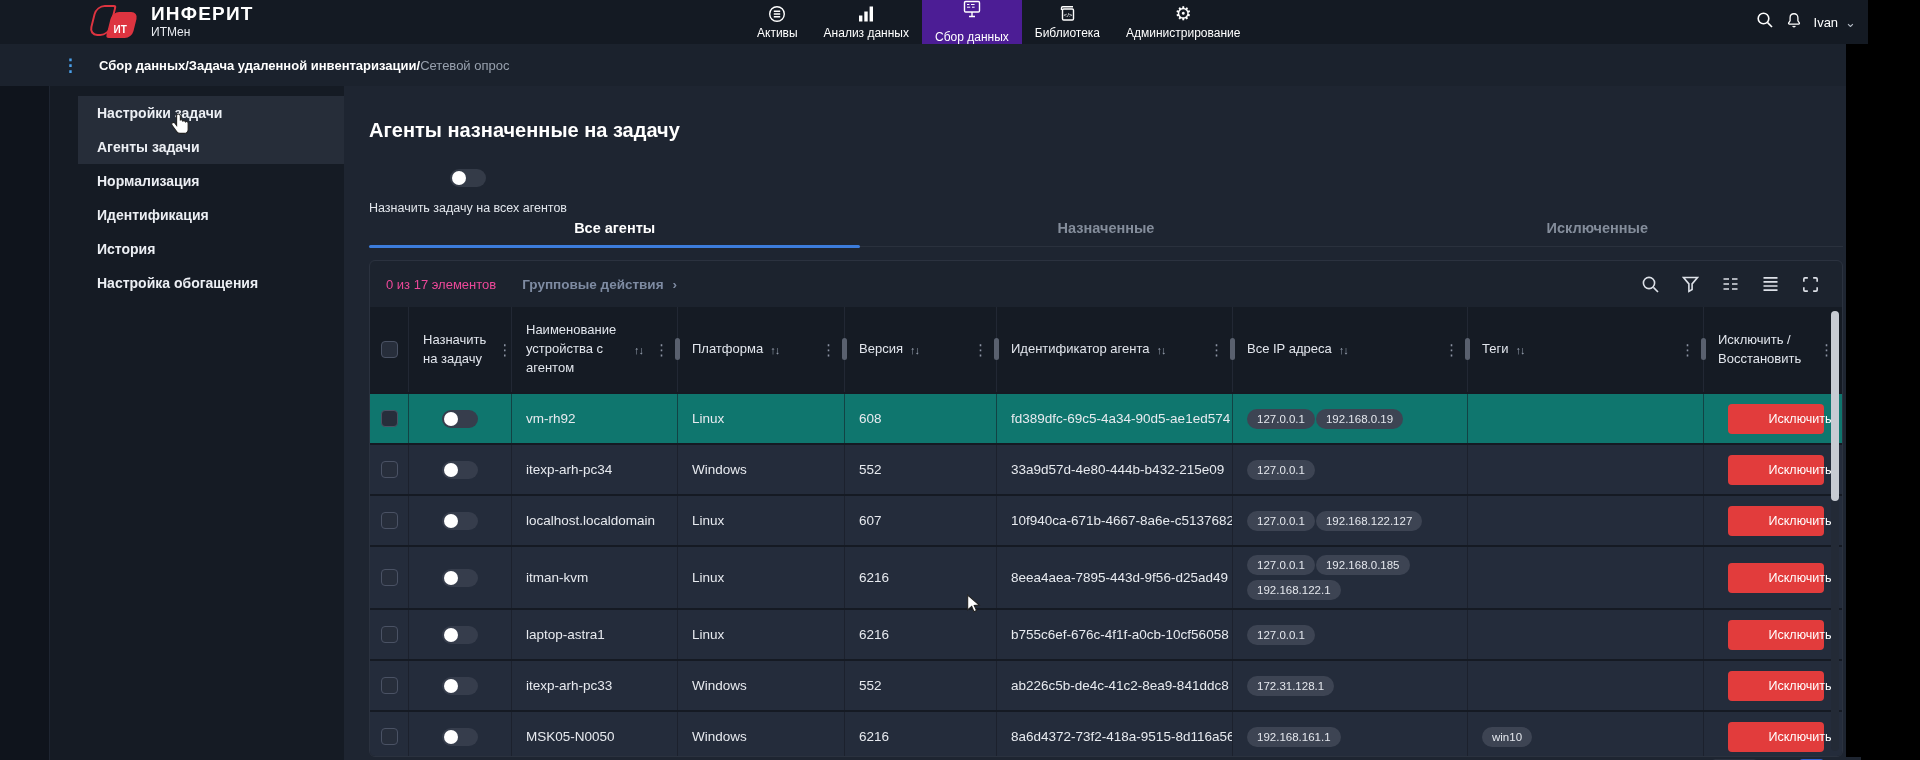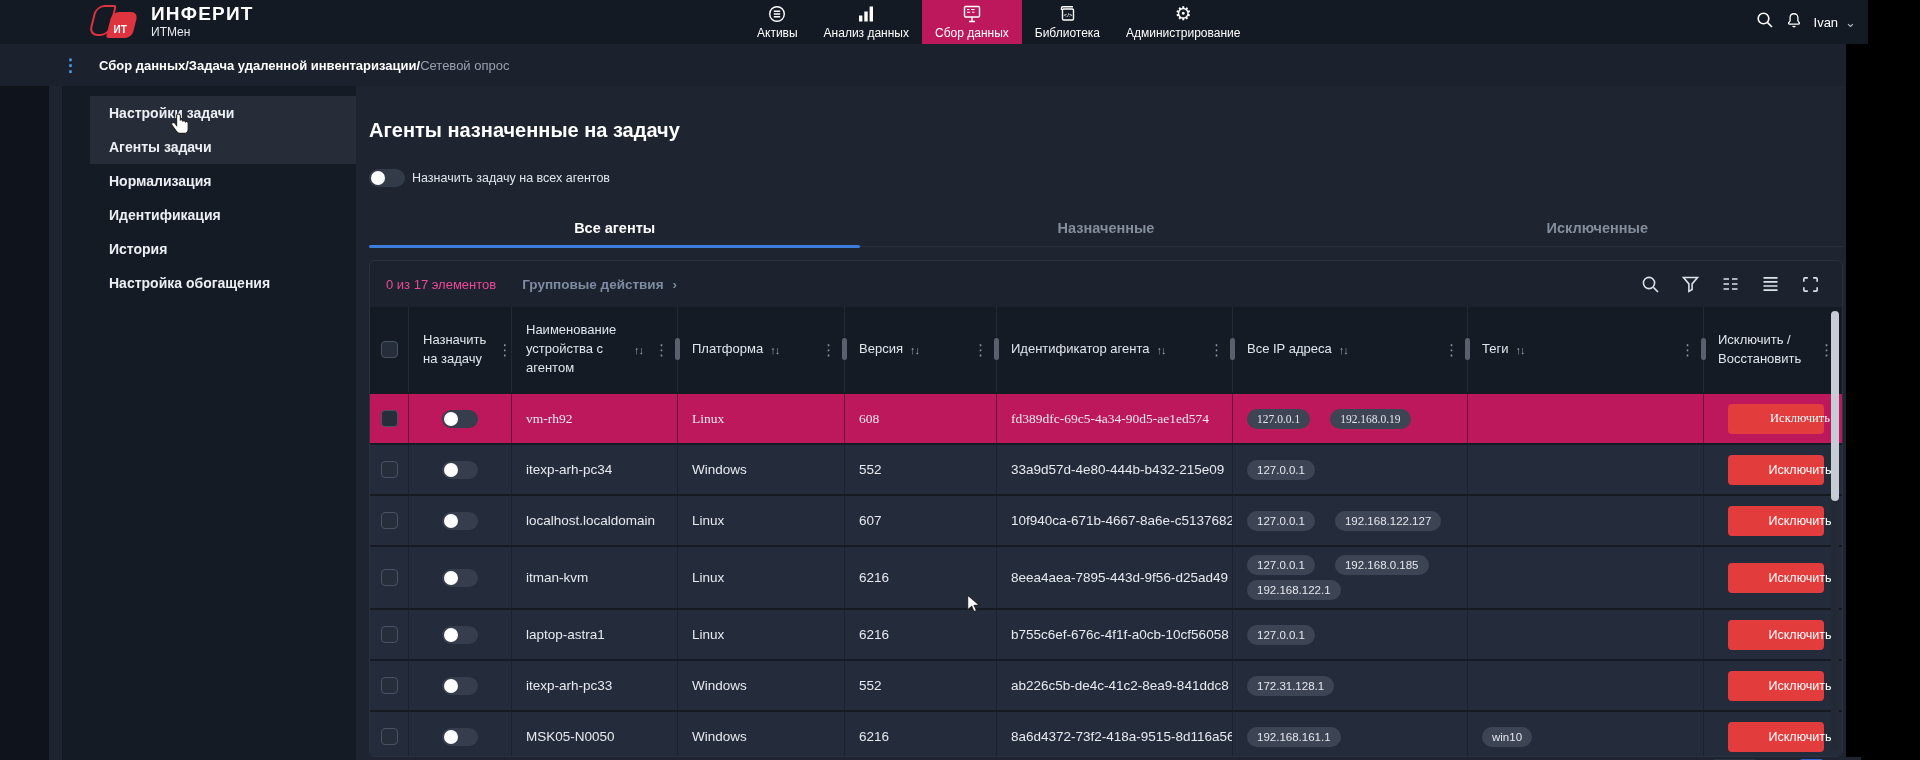--- a/index.html
+++ b/index.html
@@ -17,47 +17,47 @@
     border-radius:7px 7px 7px 3px; transform:skewX(-14deg); display:flex; align-items:flex-end; justify-content:center; }
   .mark .m2 span { transform:skewX(14deg); color:#fff; font-size:10px; font-weight:700; padding-bottom:3px; }
   .brandtxt { display:flex; flex-direction:column; line-height:1.1; }
   .brand { font-size:19px; font-weight:800; color:#fff; letter-spacing:1.2px; }
   .product { font-size:12px; color:#e7eaef; margin-top:1px; }
 
   .nav { position:absolute; left:744px; top:0; height:44px; display:flex; }
   .nav-item { height:44px; padding:0 13px; display:flex; flex-direction:column; align-items:center;
     justify-content:center; gap:3px; color:#fff; cursor:pointer; }
   .nav-item .nlabel { font-size:12px; white-space:nowrap; }
-  .nav-item.active { background:#be185d; }
+  .nav-item.active { background:#4c1d95;justify-content:space-between; }
   .nav-item svg, .nav-item .gear { height:18px; display:block; }
   .gear { font-size:19px; line-height:18px; color:#fff; }
 
   .top-right { position:absolute; right:12px; top:0; height:44px; display:flex; align-items:center; gap:11px; }
   .user { display:flex; align-items:center; gap:7px; color:#fff; font-size:13px; cursor:pointer; }
   .chev-down { color:#b6bdc8; font-size:13px; }
 
   
   .crumbbar { position:absolute; top:44px; left:0; width:1846px; height:42px; background:#1b222d;
     display:flex; align-items:center; z-index:5; }
   .crumb-kebab { margin-left:62px; color:#4a9fe8; font-size:17px; font-weight:700; cursor:pointer; }
   .crumb-text { margin-left:20px; font-size:13px; color:#fff; font-weight:700; }
   .crumb-text .current { color:#98a1ae; font-weight:400; }
 
   
   .content { position:absolute; top:86px; left:0; width:1846px; height:674px; background:#1e2531; }
   .rail { position:absolute; left:0; top:0; width:49px; height:674px; background:#0f141c; }
-  .sidebar { position:absolute; left:62px; top:0; width:294px; height:674px; background:#151b24; }
+  .sidebar { position:absolute; left:50px; top:0; width:294px; height:674px; background:#151b24; }
   .sidebar-list { margin-top:10px; }
   .sidebar-item { margin-left:28px; height:34px; display:flex; align-items:center; padding-left:19px;
     font-size:14px; font-weight:600; color:#eceff4; cursor:pointer; }
   .sidebar-item.highlighted { background:#262d39; }
 
   .main { position:absolute; left:358px; top:0; width:1503px; height:674px;margin-top:25px; }
   .page-title { position:absolute; left:11px; top:8px; font-size:20px; font-weight:700; color:#fff; }
-  .assign-all { position:absolute; left:11px; top:58px; display:flex; align-items:center; gap:7px; }
+  .assign-all { position:absolute; left:11px; top:58px; display:flex; align-items:center; gap:14px;flex-direction:column; }
   .switch { width:36px; height:18px; border-radius:9px; background:#343b48; position:relative; cursor:pointer; flex:none; }
   .switch .knob { position:absolute; left:2px; top:2px; width:14px; height:14px; border-radius:50%; background:#fff; }
   .assign-label { font-size:12.5px; color:#e2e6ec; }
 
   .tabs { position:absolute; left:11px; top:100px; width:1474px; height:36px; display:flex;
     border-bottom:1px solid #2a313d; }
   .tab { flex:1; text-align:center; font-size:14.5px; font-weight:700; color:#848d9b; padding-top:9px;
     cursor:pointer; position:relative; }
   .tab.active { color:#fff; }
   .tab.active::after { content:""; position:absolute; left:0; right:0; bottom:-2px; height:3px;
@@ -80,26 +80,26 @@
   .th:first-child { border-left:none; justify-content:center; padding-left:8px; }
   .th .lbl { line-height:1.45; }
   .sort { color:#98a1b0; font-size:11px; letter-spacing:-1px; white-space:nowrap; cursor:pointer; flex:none; }
   .kebab { margin-left:auto; color:#8b93a2; font-size:15px; line-height:1; cursor:pointer; flex:none;
     padding-left:4px; }
   .th.handle::after { content:""; position:absolute; right:-3px; top:31px; width:5px; height:22px;
     background:#59606e; border-radius:3px; z-index:2; }
 
   .trow { display:grid; grid-template-columns:var(--cols); background:#242c3b; border-top:2px solid #151a23;
     min-height:51px; }
-  .trow.highlighted { background:#be185d;font-family:Liberation Serif, serif; }
+  .trow.highlighted { background:#0f766e; }
   .td { display:flex; align-items:center; padding:6px 8px 6px 14px; font-size:13.5px; color:#e7eaef;
     border-left:1px solid rgba(21,26,35,.55); overflow:hidden; white-space:nowrap; }
   .td:first-child { border-left:none; justify-content:center; padding-left:8px; }
   .td.c-toggle { justify-content:center; padding-left:8px; }
-  .td.ips { flex-wrap:wrap; gap:5px 20px; white-space:normal; padding-top:8px; padding-bottom:8px;
+  .td.ips { flex-wrap:wrap; gap:5px 1px; white-space:normal; padding-top:8px; padding-bottom:8px;
     align-content:center; }
   .pill { background:#3d4453; color:#e4e7ed; font-size:11.5px; padding:4px 10px; border-radius:11px;
     white-space:nowrap; }
   .td.c-action { justify-content:center; }
   .btn-exclude { width:96px; height:30px; background:#e23c3c; color:#fff; font-size:12.5px; border:none;
     border-radius:4px; display:flex; align-items:center; justify-content:center; cursor:pointer;
     font-family:inherit;padding-left:48px; }
   .checkbox { width:17px; height:17px; border-radius:4px; background:#272e3b; border:1.5px solid #4a5264;
     cursor:pointer; flex:none; }
   .row-switch { background:#363d4c; }

